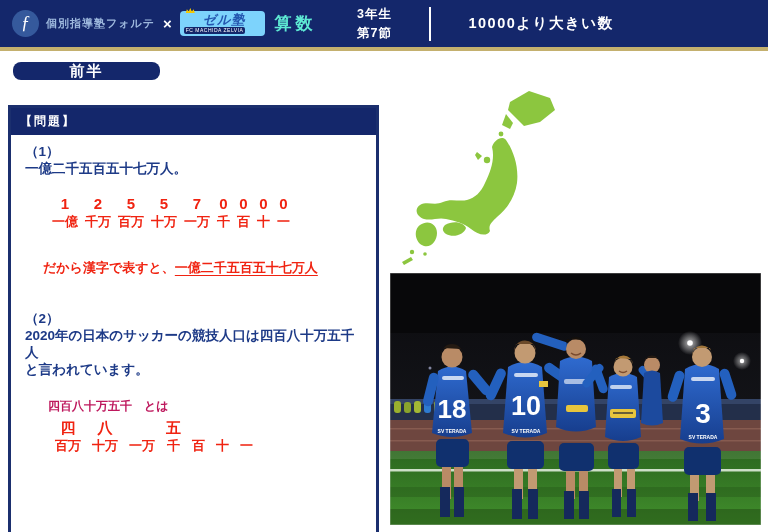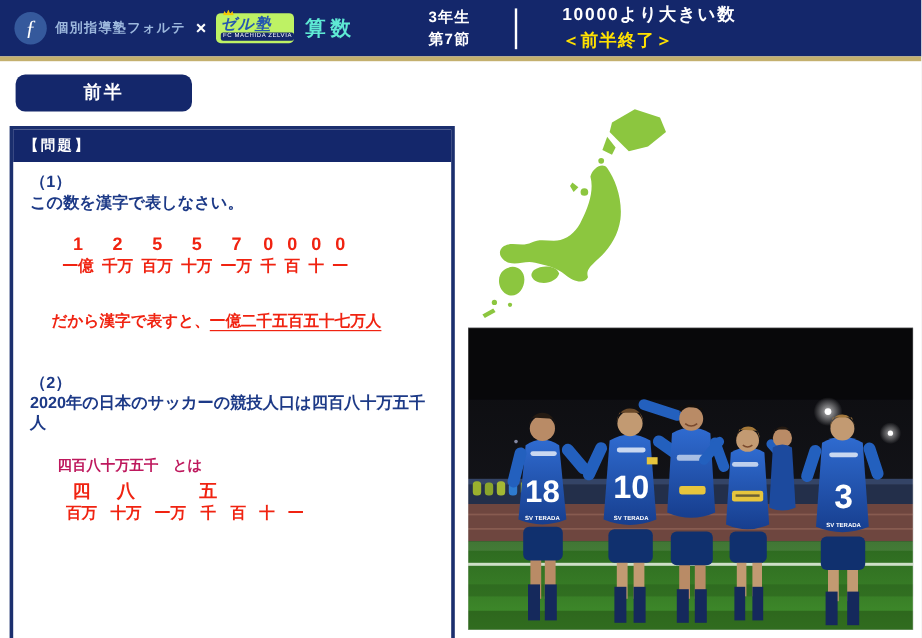--- a/index.html
+++ b/index.html
@@ -15,36 +15,36 @@
   }
   .goldline{ position:absolute; top:47px; left:0; width:768px; height:4px; background:#C4B06E; }
   .forte{ display:flex; align-items:center; gap:7px; }
   .forte-circle{
     width:27px; height:27px; border-radius:50%; background:#35599C; color:#fff;
     font-family:"Liberation Serif","DejaVu Serif",serif; font-style:italic; font-size:18px;
     display:flex; align-items:center; justify-content:center;
   }
   .forte-label{ color:#9DB8DD; font-size:11px; font-weight:bold; letter-spacing:1px; }
   .cross{ color:#fff; font-size:15px; font-weight:bold; margin:0 8px; }
-  .zelvia{ position:relative; background:#bef264; border-radius:4px; padding:2px 0 2px 4px; text-align:left; }
+  .zelvia{ position:relative; background:#7dd3fc; border-radius:4px; padding:2px 20px 2px 4px; text-align:right; }
   .zelvia-name{ font-size:13px; font-weight:bold; font-style:italic; color:#2557B0; letter-spacing:1px; line-height:14px; display:block;}
   .zelvia-sub{ display:block; background:#14276B; color:#fff; border-radius:2px; font-size:5px;
     letter-spacing:.5px; line-height:7px; padding:0 2px; white-space:nowrap; }
   .crown{ position:absolute; top:-3px; left:6px; width:9px; height:5px; background:#F5C800;
     clip-path:polygon(0 100%,12% 25%,33% 70%,50% 0,67% 70%,88% 25%,100% 100%); }
   .subject{ color:#5eead4; font-size:17px; font-weight:bold; letter-spacing:4px; margin-left:9px; }
   .hdr-right{ position:absolute; left:357px; top:0; height:47px; display:flex; align-items:center;gap:28px; }
   .grade-col{ color:#fff; font-size:12.5px; font-weight:bold; line-height:1.45; letter-spacing:1px; }
   .hdr-divider{ width:2.5px; height:34px; background:#fff; margin:0 9px; }
   .title-line{ color:#fff; font-size:14.5px; font-weight:bold; letter-spacing:1.5px; line-height:1.4; }
   .status-line{ color:#FFE100; font-size:14.5px; font-weight:bold; letter-spacing:1px; line-height:1.4; }
 
   
   .phase-badge{
-    position:absolute; left:13px; top:62px; width:147px; height:31px; background:#14276B;
+    position:absolute; left:13px; top:62px; width:147px; height:18px; background:#14276B;
     border-radius:8px; color:#fff; font-size:15px; font-weight:bold; letter-spacing:2px;
     display:flex; align-items:center; justify-content:center;
   }
   .slogan{ position:absolute; left:173px; top:69px; color:#14276B; font-size:14.5px; font-weight:bold; }
 
   
   .problem-box{
     position:absolute; left:8px; top:105px; width:371px; height:524px;
     border:3px solid #1B2F6E; background:#fff;
   }
@@ -88,35 +88,34 @@
     </div>
     <div class="subject">算数</div>
     <div class="hdr-right">
       <div class="grade-col">
         <div>3年生</div>
         <div>第7節</div>
       </div>
       <div class="hdr-divider"></div>
       <div>
         <div class="title-line">10000より大きい数</div>
-        <div class="status-line">＜前半終了＞</div>
       </div>
     </div>
   </div>
   <div class="goldline"></div>
 
   <div class="phase-badge">前半</div>
 
   <div class="problem-box">
     <div class="problem-box-header">【問題】</div>
     <div class="problem-body">
 
       <div class="q-text">
         <div>（1）</div>
-        <div>この数を漢字で表しなさい。</div>
+        <div>一億二千五百五十七万人。</div>
       </div>
 
       <div class="pv-table">
         <div class="pv-col">
           <span class="pv-digit">1</span>
           <span class="pv-place">一億</span>
         </div>
         <div class="pv-col">
           <span class="pv-digit">2</span>
           <span class="pv-place">千万</span>
@@ -151,20 +150,21 @@
         </div>
       </div>
 
       <div class="answer-line">
         <span>だから漢字で表すと、</span><span class="answer-underline">一億二千五百五十七万人</span>
       </div>
 
       <div class="q-text q2-block">
         <div>（2）</div>
         <div>2020年の日本のサッカーの競技人口は四百八十万五千人</div>
+        <div>と言われています。</div>
       </div>
 
       <div class="kanji-label">四百八十万五千　とは</div>
 
       <div class="pv-table2">
         <div class="pv-col">
           <span class="pv-digit">四</span>
           <span class="pv-place">百万</span>
         </div>
         <div class="pv-col">

